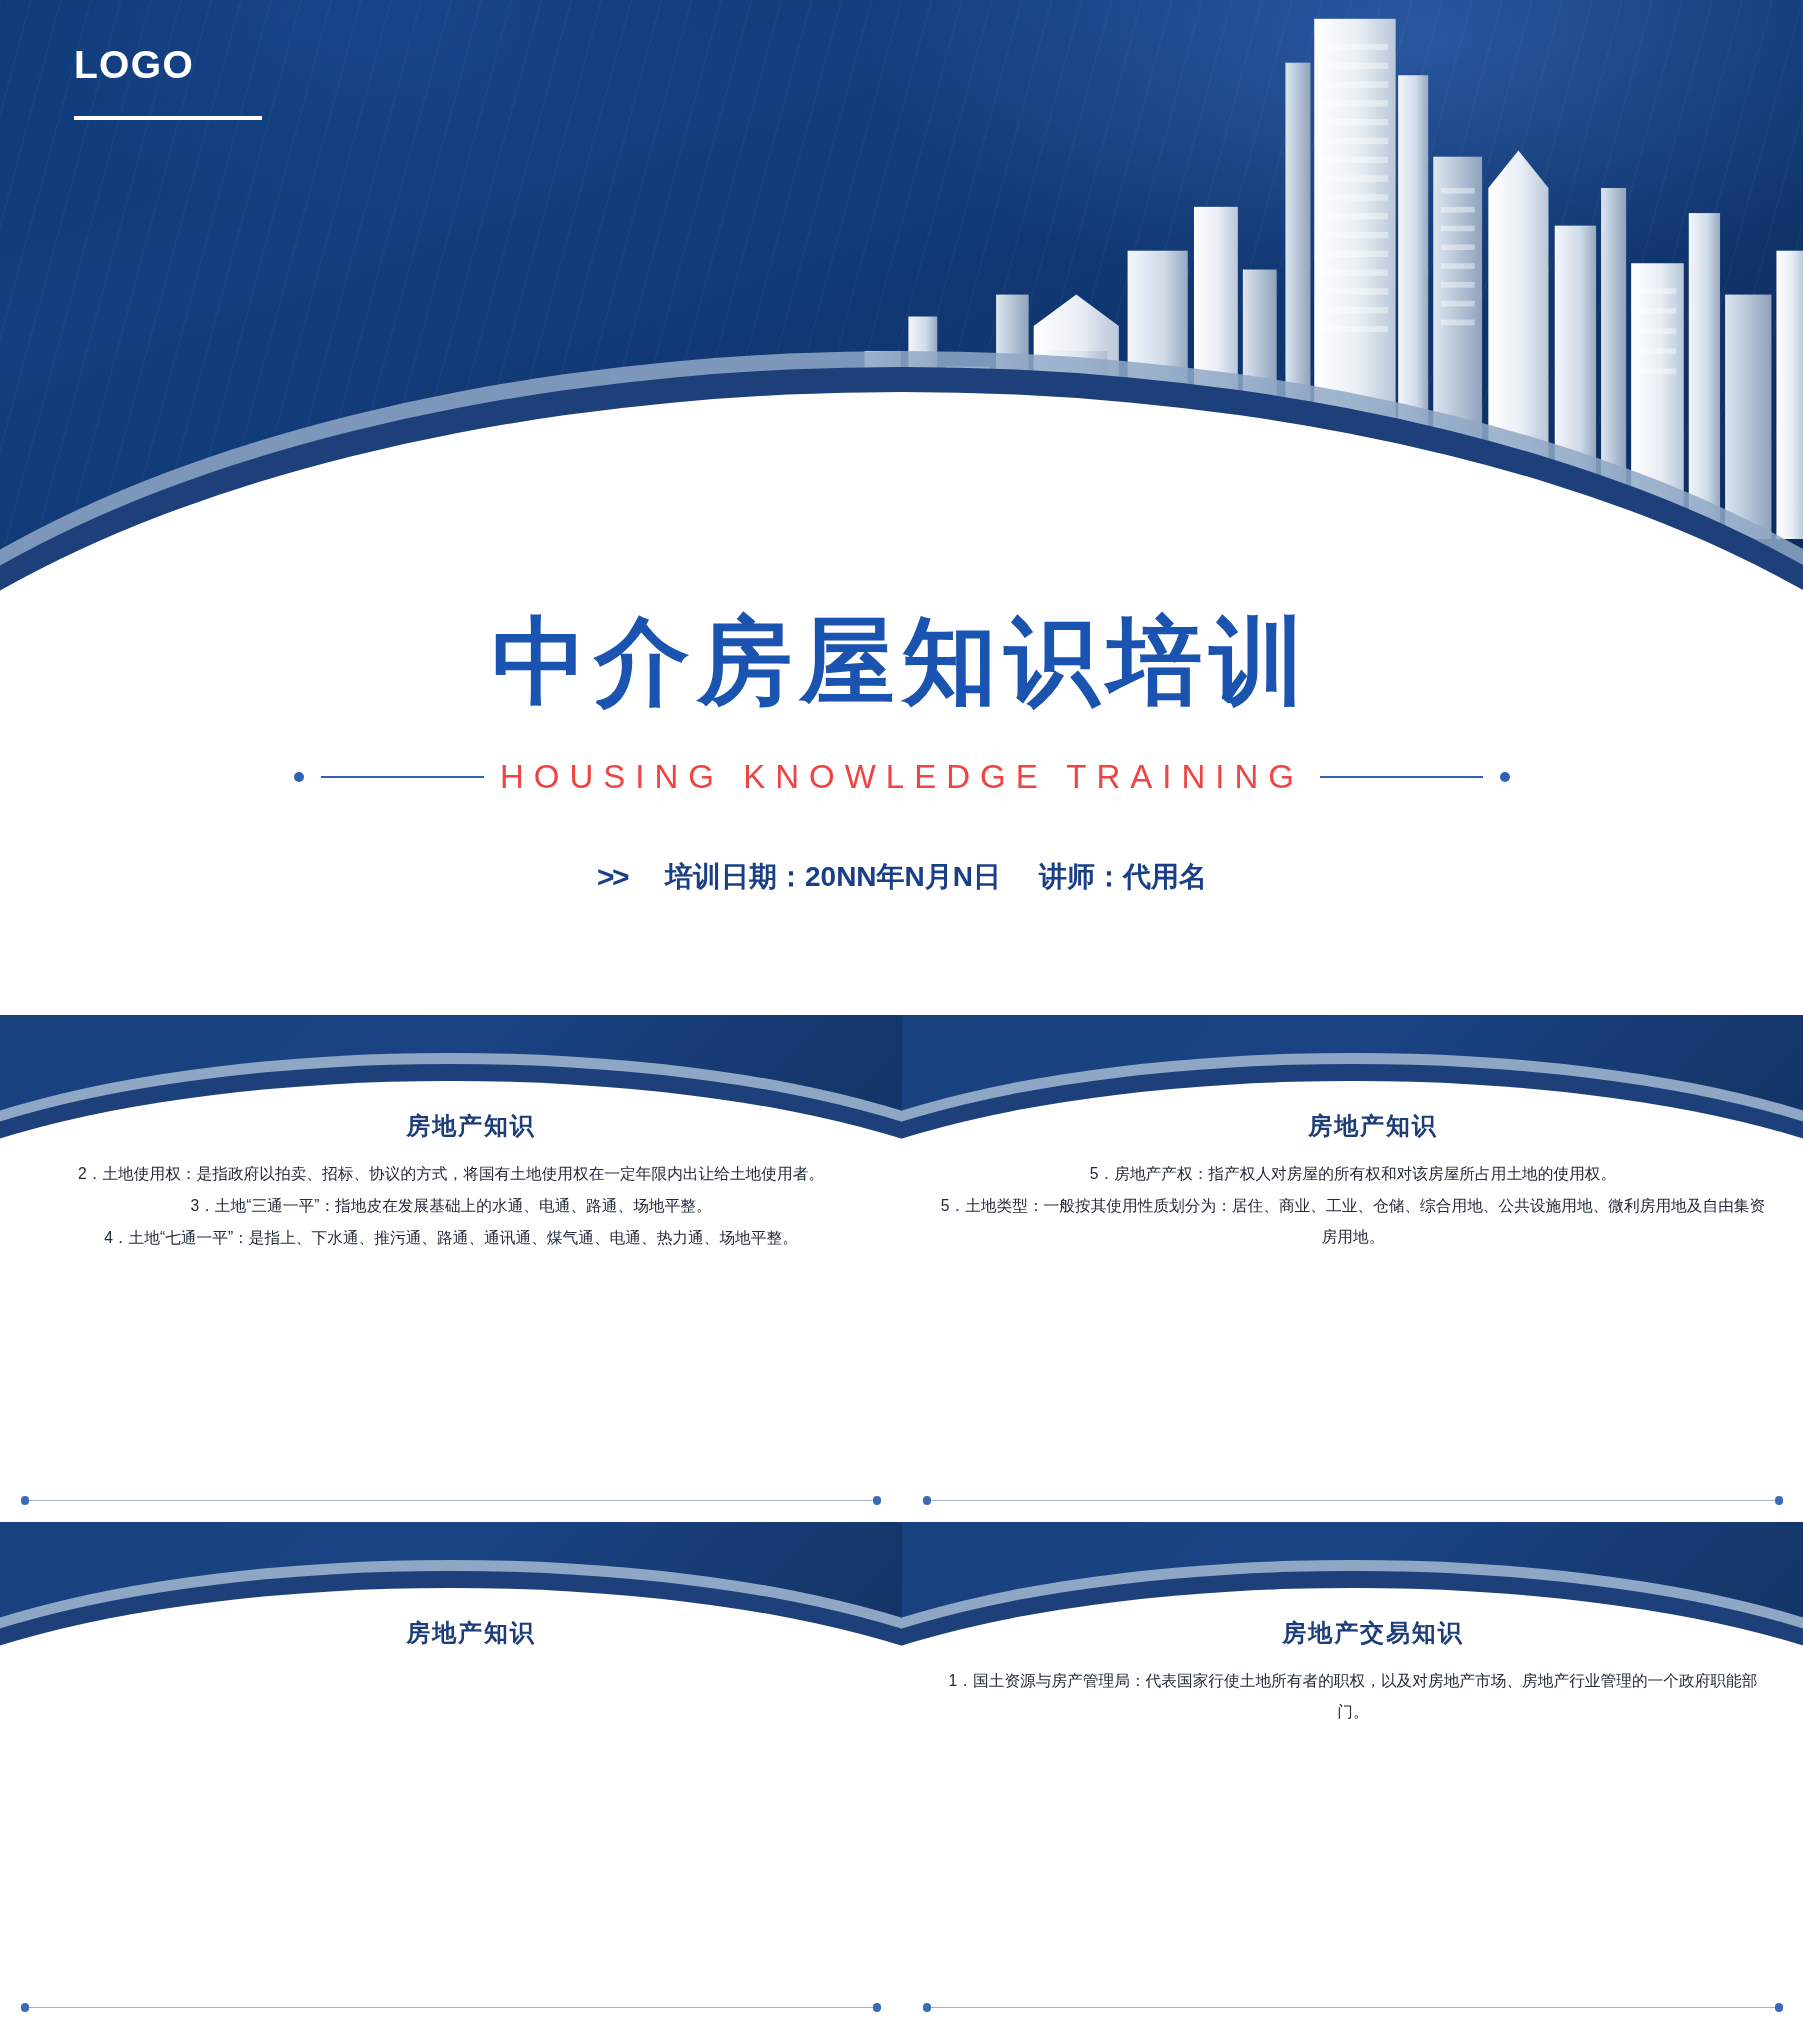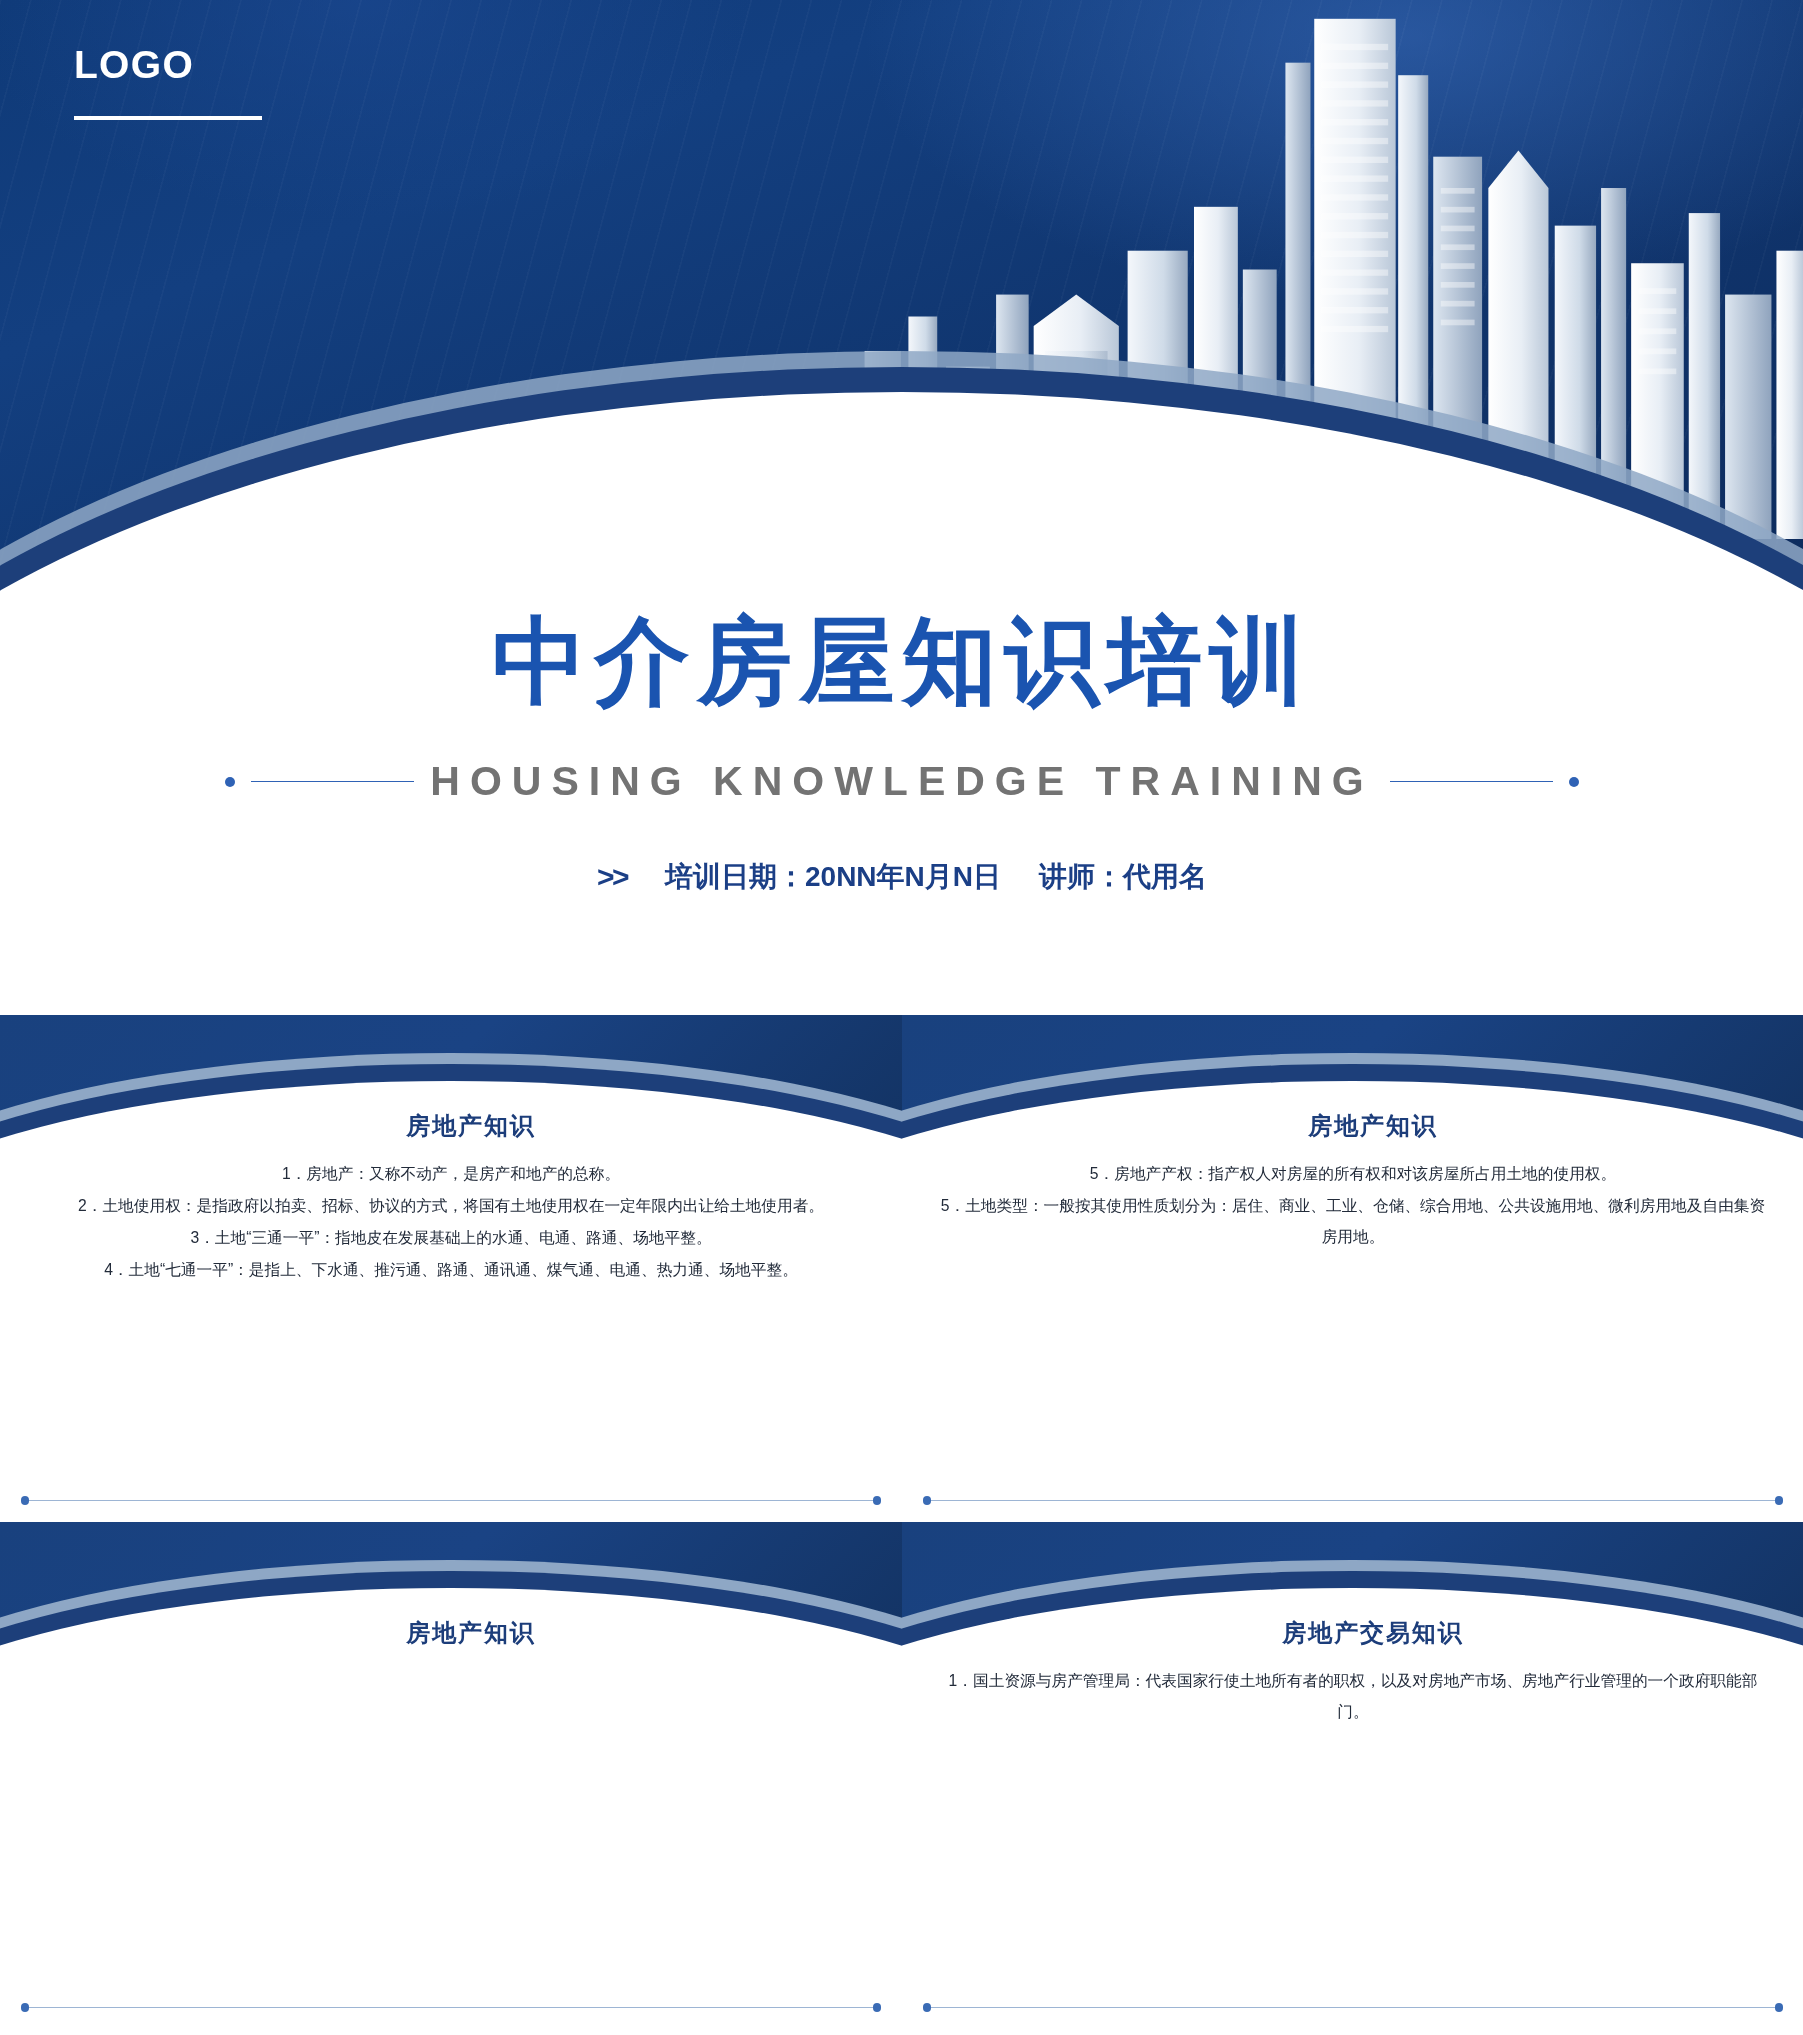--- a/index.html
+++ b/index.html
@@ -102,24 +102,24 @@
     background: #2f62b5;
     flex: none;
   }
   .ts-sub-line {
     height: 1.9px;
     width: 163px;
     background: #2f62b5;
     flex: none;
   }
   .ts-subtitle {
-    color: #737373;
-    font-size: 41px;
+    color: #ef4444;
+    font-size: 33px;
     letter-spacing: 10px;
-    font-weight: 700;
+    font-weight: 400;
     white-space: nowrap;
   }
   .ts-meta {
     position: absolute;
     left: 0; right: 0; top: 858px;
     display: flex;
     align-items: center;
     justify-content: center;
     gap: 38px;
     color: #1b3f86;
@@ -322,21 +322,20 @@
 
   <div class="grid">
 
     <section class="slide">
       <div class="sl-top"></div>
       <div class="sl-curve-outer"></div>
       <div class="sl-curve-mid"></div>
       <div class="sl-curve-inner"></div>
       <h2 class="sl-title">房地产知识</h2>
       <div class="sl-body">
-        <p>1．房地产：又称不动产，是房产和地产的总称。</p>
         <p>2．土地使用权：是指政府以拍卖、招标、协议的方式，将国有土地使用权在一定年限内出让给土地使用者。</p>
         <p>3．土地“三通一平”：指地皮在发展基础上的水通、电通、路通、场地平整。</p>
         <p>4．土地“七通一平”：是指上、下水通、推污通、路通、通讯通、煤气通、电通、热力通、场地平整。</p>
       </div>
       <div class="sl-footer">
         <span class="sl-foot-dot"></span>
         <span class="sl-foot-line"></span>
         <span class="sl-foot-dot"></span>
       </div>
     </section>

